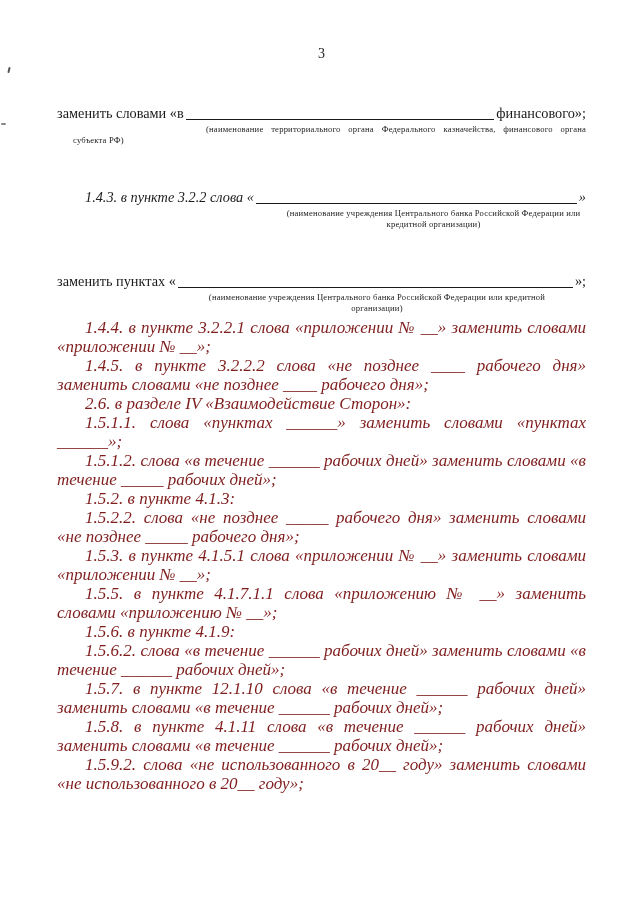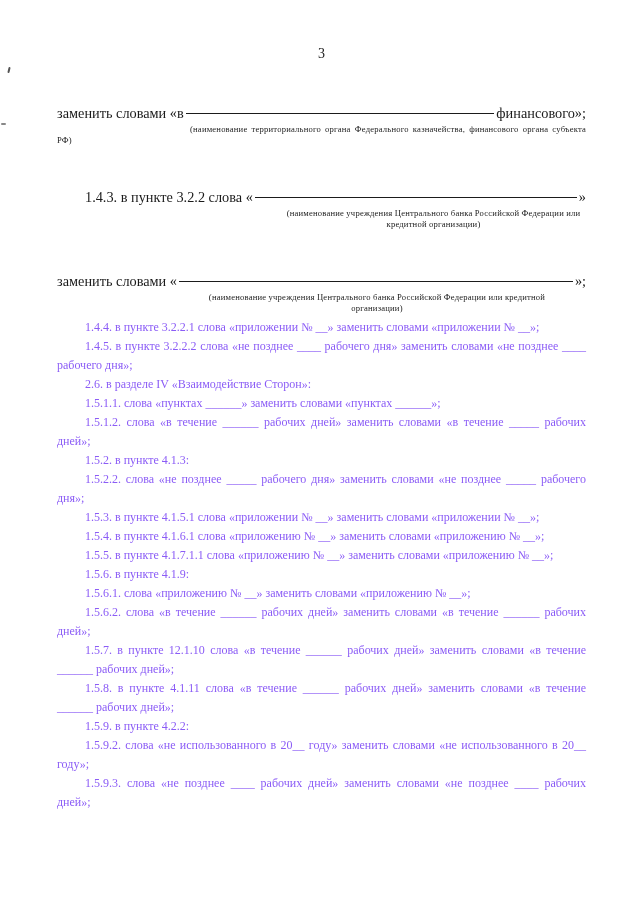--- a/index.html
+++ b/index.html
@@ -9,46 +9,47 @@
     position:relative; overflow:hidden;
     font-family:"Liberation Serif", serif;
     color:#1b1b1b;
   }
   .page { padding:46px 54px 0 57px; }
   .page-number {
     text-align:center; font-size:14px; line-height:16px;
     margin-bottom:17px; color:#222;
   }
   .para {
-    font-size:12px; line-height:19px;
+    font-size:17px; line-height:19px;
     text-align:justify;
-    color:#8b5cf6;
+    color:#7f1d1d;
+    font-style:italic;
   }
   .para.indent { text-indent:28px; }
   .fill-line {
-    display:flex; 
+    display:flex; align-items:flex-end;
     font-size:14.3px; line-height:19px;
     white-space:nowrap;
     margin-top:42px;
   }
-  .fill-line.fl-indent { padding-left:28px; }
+  .fill-line.fl-indent { padding-left:28px;font-style:italic; }
   .fill-line .t { flex:0 0 auto; }
   .fill-line .blank {
     flex:1 1 auto;
     border-bottom:1px solid #1b1b1b;
     margin:0 2px 3px 2px;
     height:10px;
   }
   .caption {
     font-size:8.6px; line-height:11px;
     letter-spacing:0.2px;
     color:#222;
     margin-top:1px; margin-bottom:4px;
   }
-  .caption-territorial { text-align:justify; text-indent:133px; }
+  .caption-territorial { text-align:justify; text-indent:133px;margin-left:16px; }
   .caption-cbr-1 { margin-left:225px; width:303px; text-align:center; }
   .caption-cbr-2 { margin-left:140px; width:360px; text-align:center; }
   .speck { position:absolute; background:#555; border-radius:1px; }
   .speck-quote { left:8px; top:67px; width:2px; height:6px; transform:rotate(14deg); }
   .speck-dash { left:1px; top:123px; width:5px; height:2px; opacity:.7; }
 </style>
 </head>
 <body>
 
 <div class="speck speck-quote"></div>
@@ -66,38 +67,34 @@
   <div class="caption caption-territorial">(наименование территориального органа Федерального казначейства, финансового органа субъекта РФ)</div>
 
   <div class="fill-line fl-indent">
     <span class="t">1.4.3. в пункте 3.2.2 слова «</span>
     <span class="blank"></span>
     <span class="t">»</span>
   </div>
   <div class="caption caption-cbr-1">(наименование учреждения Центрального банка Российской Федерации или кредитной организации)</div>
 
   <div class="fill-line">
-    <span class="t">заменить словами «</span>
+    <span class="t">заменить пунктах «</span>
     <span class="blank"></span>
     <span class="t">»;</span>
   </div>
   <div class="caption caption-cbr-2">(наименование учреждения Центрального банка Российской Федерации или кредитной организации)</div>
 
   <div class="para indent">1.4.4. в пункте 3.2.2.1 слова «приложении № __» заменить словами «приложении № __»;</div>
   <div class="para indent">1.4.5. в пункте 3.2.2.2 слова «не позднее ____ рабочего дня» заменить словами «не позднее ____ рабочего дня»;</div>
   <div class="para indent">2.6. в разделе IV «Взаимодействие Сторон»:</div>
   <div class="para indent">1.5.1.1. слова «пунктах ______» заменить словами «пунктах ______»;</div>
   <div class="para indent">1.5.1.2. слова «в течение ______ рабочих дней» заменить словами «в течение _____ рабочих дней»;</div>
   <div class="para indent">1.5.2. в пункте 4.1.3:</div>
   <div class="para indent">1.5.2.2. слова «не позднее _____ рабочего дня» заменить словами «не позднее _____ рабочего дня»;</div>
   <div class="para indent">1.5.3. в пункте 4.1.5.1 слова «приложении № __» заменить словами «приложении № __»;</div>
-  <div class="para indent">1.5.4. в пункте 4.1.6.1 слова «приложению № __» заменить словами «приложению № __»;</div>
   <div class="para indent">1.5.5. в пункте 4.1.7.1.1 слова «приложению № __» заменить словами «приложению № __»;</div>
   <div class="para indent">1.5.6. в пункте 4.1.9:</div>
-  <div class="para indent">1.5.6.1. слова «приложению № __» заменить словами «приложению № __»;</div>
   <div class="para indent">1.5.6.2. слова «в течение ______ рабочих дней» заменить словами «в течение ______ рабочих дней»;</div>
   <div class="para indent">1.5.7. в пункте 12.1.10 слова «в течение ______ рабочих дней» заменить словами «в течение ______ рабочих дней»;</div>
   <div class="para indent">1.5.8. в пункте 4.1.11 слова «в течение ______ рабочих дней» заменить словами «в течение ______ рабочих дней»;</div>
-  <div class="para indent">1.5.9. в пункте 4.2.2:</div>
   <div class="para indent">1.5.9.2. слова «не использованного в 20__ году» заменить словами «не использованного в 20__ году»;</div>
-  <div class="para indent">1.5.9.3. слова «не позднее ____ рабочих дней» заменить словами «не позднее ____ рабочих дней»;</div>
 
 </div>
 
 </body></html>

